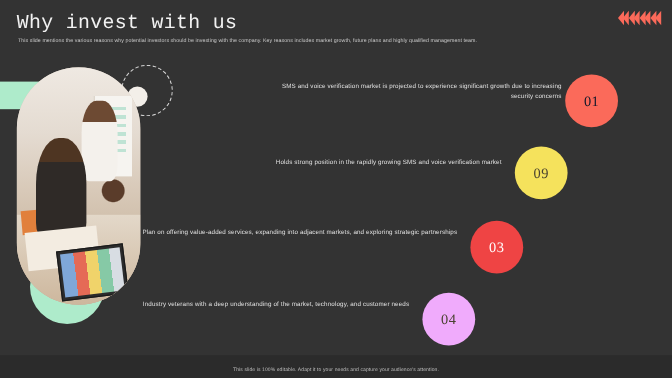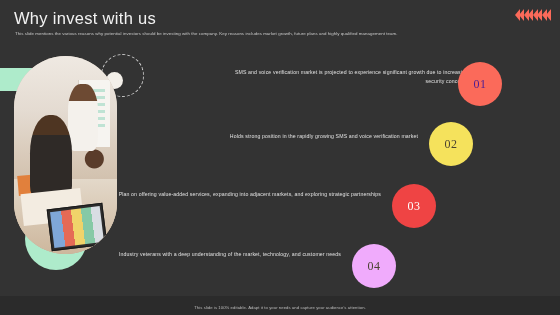--- a/index.html
+++ b/index.html
@@ -14,21 +14,21 @@
     background: #333333;
     overflow: hidden;
     font-family: "Liberation Sans", sans-serif;
   }
 
   
   .title {
     position: absolute;
     left: 14px;
     top: 9px;
-    font-family: Liberation Sans, sans-serif;
+    font-family: Liberation Mono, monospace;
     font-size: 16.5px;
     letter-spacing: 0.3px;
     color: #f2f2f2;
     white-space: nowrap;
   }
   .subtitle {
     position: absolute;
     left: 15px;
     top: 31px;
     width: 500px;
@@ -201,21 +201,21 @@
   .circle {
     position: absolute;
     border-radius: 50%;
     display: flex;
     align-items: center;
     justify-content: center;
     font-family: "Liberation Serif", serif;
     font-size: 12px;
     letter-spacing: 0.4px;
   }
-  .c1 { left: 458px; top: 62px; width: 44px; height: 44px; background: #fb6a5a; color: #4c1d95; }
+  .c1 { left: 471px; top: 62px; width: 44px; height: 44px; background: #fb6a5a; color: #0f172a; }
   .c2 { left: 429px; top: 122px; width: 44px; height: 44px; background: #f5e25c; color: #4a4330; }
   .c3 { left: 392px; top: 184px; width: 44px; height: 44px; background: #ef4444; color: #ffffff; }
   .c4 { left: 352px; top: 244px; width: 44px; height: 44px; background: #f0abfc; color: #4a4330; }
 
   
   .reason {
     position: absolute;
     text-align: right;
     font-size: 5.2px;
     line-height: 8.5px;
@@ -282,20 +282,20 @@
       <div class="ph-laptop"></div>
     </div>
   </div>
 
   <div class="reason r1">SMS and voice verification market is projected to experience significant growth due to increasing security concerns</div>
   <div class="reason r2">Holds strong position in the rapidly growing SMS and voice verification market</div>
   <div class="reason r3">Plan on offering value-added services, expanding into adjacent markets, and exploring strategic partnerships</div>
   <div class="reason r4">Industry veterans with a deep understanding of the market, technology, and customer needs</div>
 
   <div class="circle c1">01</div>
-  <div class="circle c2">02</div>
+  <div class="circle c2">09</div>
   <div class="circle c3">03</div>
   <div class="circle c4">04</div>
 
   <div class="footer-bar"></div>
   <div class="footer-text">This slide is 100% editable. Adapt it to your needs and capture your audience's attention.</div>
 
 </div>
 
 </body></html>

